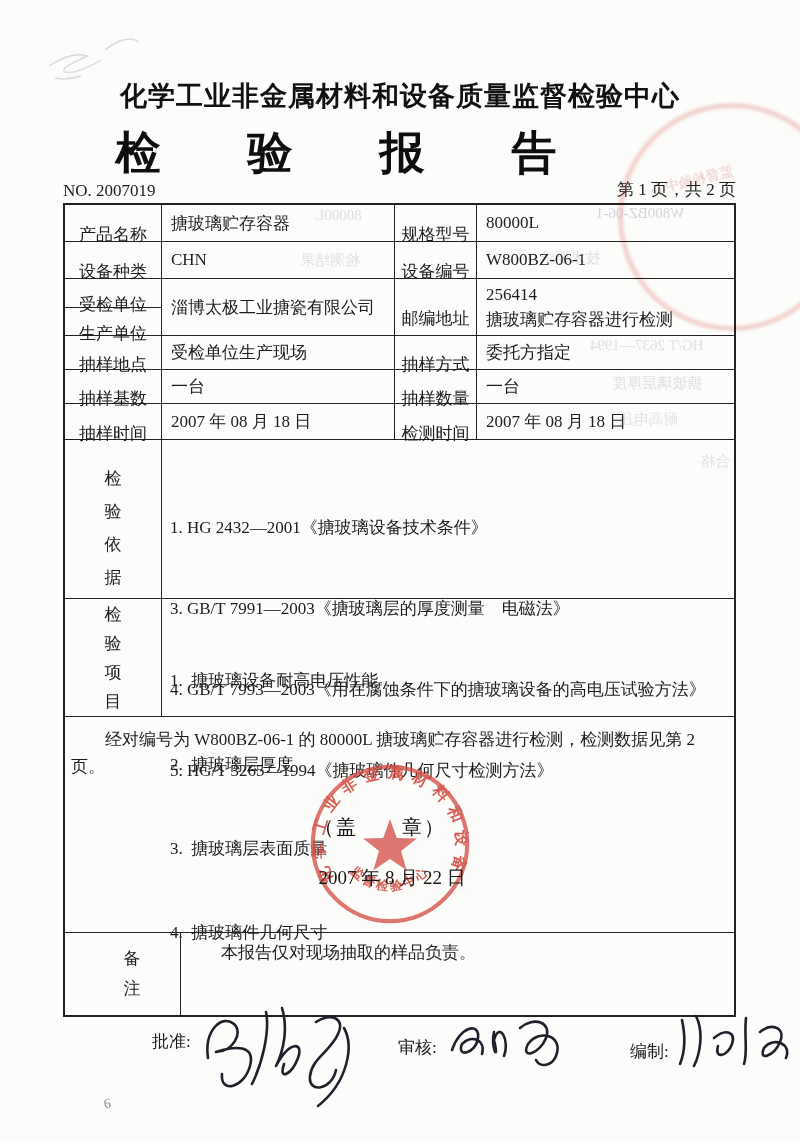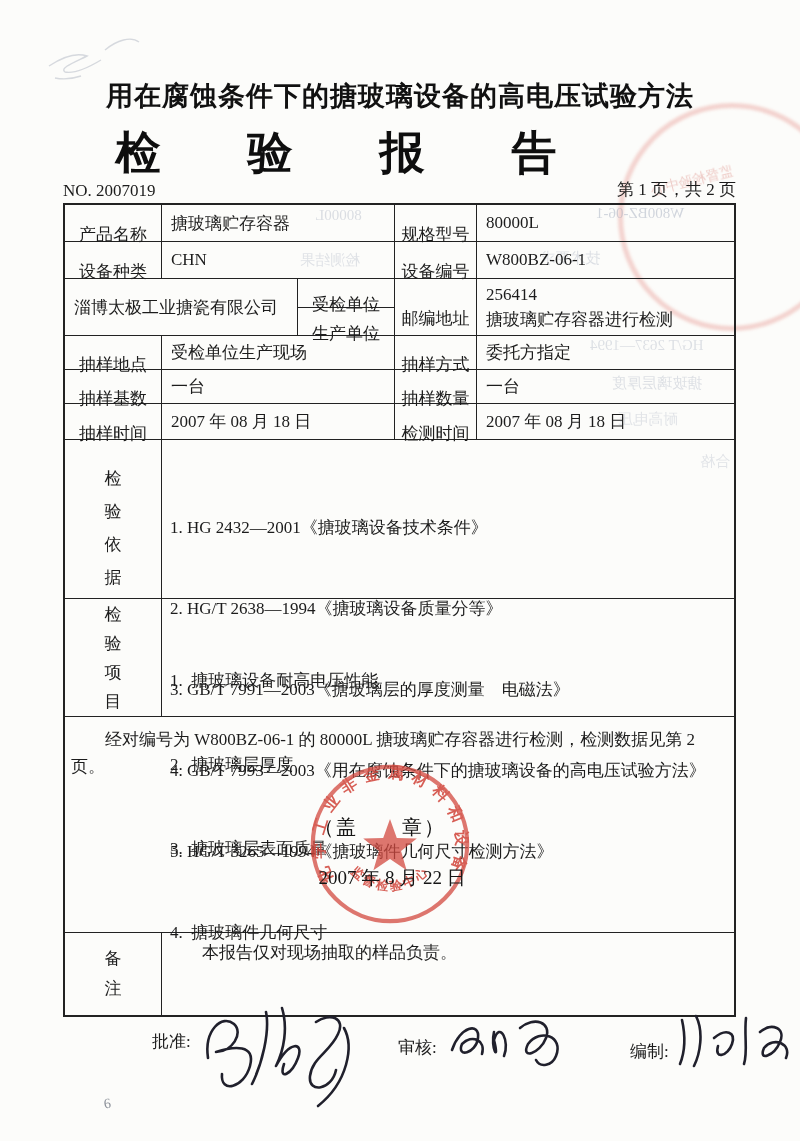--- a/index.html
+++ b/index.html
@@ -58,21 +58,21 @@
   .sec-content{flex:1;display:block;align-items:flex-start;}
   .vchar{display:block;width:19px;margin:0 auto;word-break:break-all;
          text-align:center;font-size:17px;}
   .lh-basis{line-height:33px;margin-top:17px;}
   .lh-items{line-height:29px;}
   .lh-concl{line-height:50px;}
   .lh-remark{line-height:30px;}
   .r-basis{height:158px;}
   .r-items{height:117px;}
   .r-concl{height:215px;}
-  .r-remark{height:82px;}
+  .r-remark{height:82px;padding-left:19px;}
   .list{padding:20px 10px 0 8px;font-size:17px;line-height:27px;white-space:pre-wrap;}
   .list .li{white-space:pre-wrap;}
   .items-list{padding-top:12px;}
   .concl-cell{position:relative;display:block;}
   .concl-text{padding:9px 16px 0 6px;font-size:17px;line-height:27px;text-indent:2em;}
   .seal-note{
     position:absolute;left:225px;top:97px;width:180px;text-align:center;
     font-size:20px;letter-spacing:2px;color:#151515;z-index:3;
   }
   .seal-date{
@@ -119,21 +119,21 @@
   <div class="bleed" style="left:612px;top:374px;opacity:.3;">搪玻璃层厚度</div>
   <div class="bleed" style="left:618px;top:410px;opacity:.26;">耐高电压</div>
   <div class="bleed" style="left:700px;top:452px;opacity:.26;">合格</div>
 
   <svg class="pencil" style="left:35px;top:22px;" width="120" height="70" viewBox="0 0 120 70">
     <path d="M14,44 C26,36 40,30 52,34 C40,40 24,46 30,50 C40,52 56,44 66,38"></path>
     <path d="M70,28 C82,18 96,14 104,20"></path>
     <path d="M20,56 C30,58 40,56 46,54"></path>
   </svg>
 
-  <div class="org-title">用在腐蚀条件下的搪玻璃设备的高电压试验方法</div>
+  <div class="org-title">化学工业非金属材料和设备质量监督检验中心</div>
   <div class="report-title">检验报告</div>
   <div class="meta-row">
     <span>NO. 2007019</span>
     <span>第 1 页，共 2 页</span>
   </div>
 
   <div class="tbl">
 
     <div class="tr r-h36">
       <div class="td c1">
@@ -159,31 +159,31 @@
         </div>
       <div class="td c3">
           <span class="cell-label">设备编号</span>
         </div>
       <div class="td c4">
           <span class="cell-value">W800BZ-06-1</span>
         </div>
     </div>
 
     <div class="tr r-h56">
-      <div class="td c2">
-          <span class="cell-value">淄博太极工业搪瓷有限公司</span>
-        </div>
       <div class="td c1 split-col">
         <div class="split-half first">
             <span class="cell-label">受检单位</span>
           </div>
         <div class="split-half">
             <span class="cell-label">生产单位</span>
           </div>
       </div>
+      <div class="td c2">
+          <span class="cell-value">淄博太极工业搪瓷有限公司</span>
+        </div>
       <div class="td c3">
           <span class="cell-label">邮编地址</span>
         </div>
       <div class="td c4 two-line">
         <span class="cell-value">256414</span>
         <span class="cell-value">搪玻璃贮存容器进行检测</span>
       </div>
     </div>
 
     <div class="tr r-h33">
@@ -231,21 +231,20 @@
         </div>
     </div>
 
     <div class="tr r-basis">
       <div class="td c1">
           <span class="vchar lh-basis">检验依据</span>
         </div>
       <div class="td sec-content" style="flex:1;">
         <div class="list">
           <div class="li">1. HG 2432—2001《搪玻璃设备技术条件》</div>
-          <div class="li">2. HG/T 2638—1994《搪玻璃设备质量分等》</div>
           <div class="li">3. GB/T 7991—2003《搪玻璃层的厚度测量　电磁法》</div>
           <div class="li">4. GB/T 7993—2003《用在腐蚀条件下的搪玻璃设备的高电压试验方法》</div>
           <div class="li">5. HG/T 3265—1994《搪玻璃件几何尺寸检测方法》</div>
         </div>
       </div>
     </div>
 
     <div class="tr r-items">
       <div class="td c1">
           <span class="vchar lh-items">检验项目</span>

